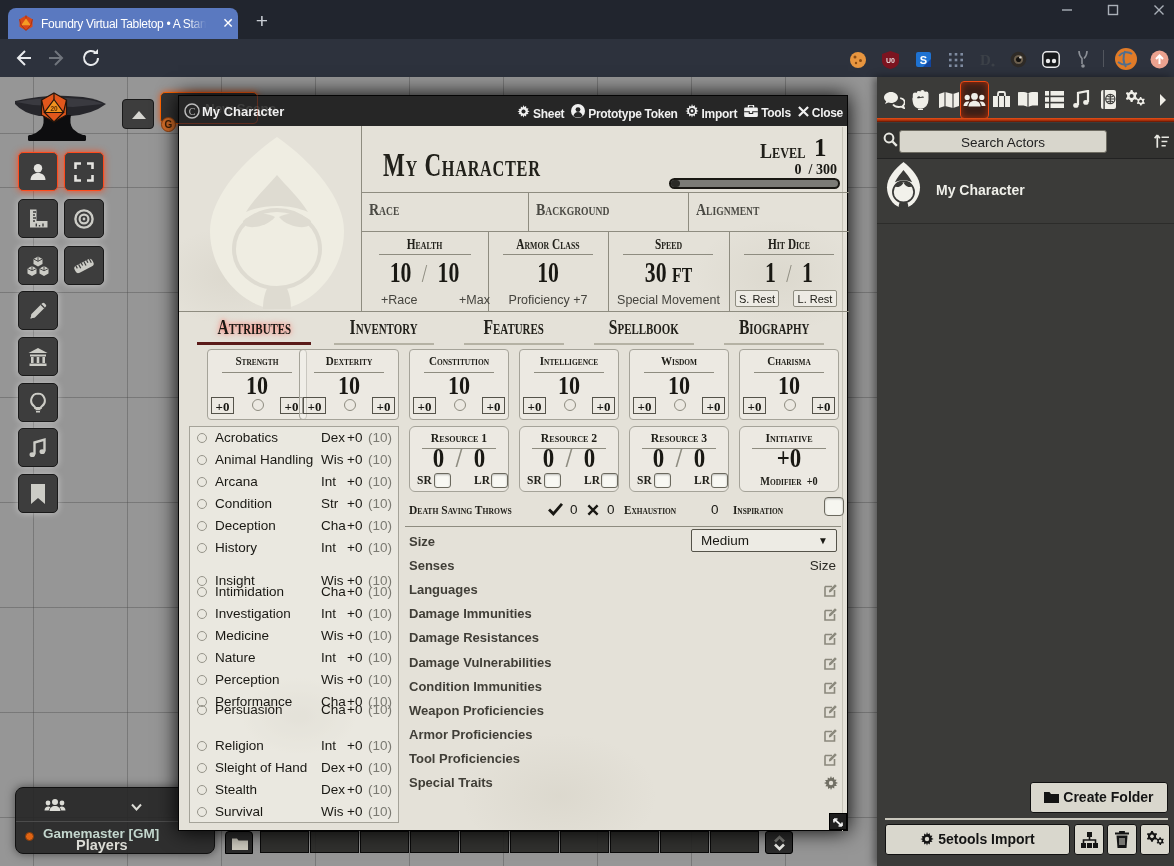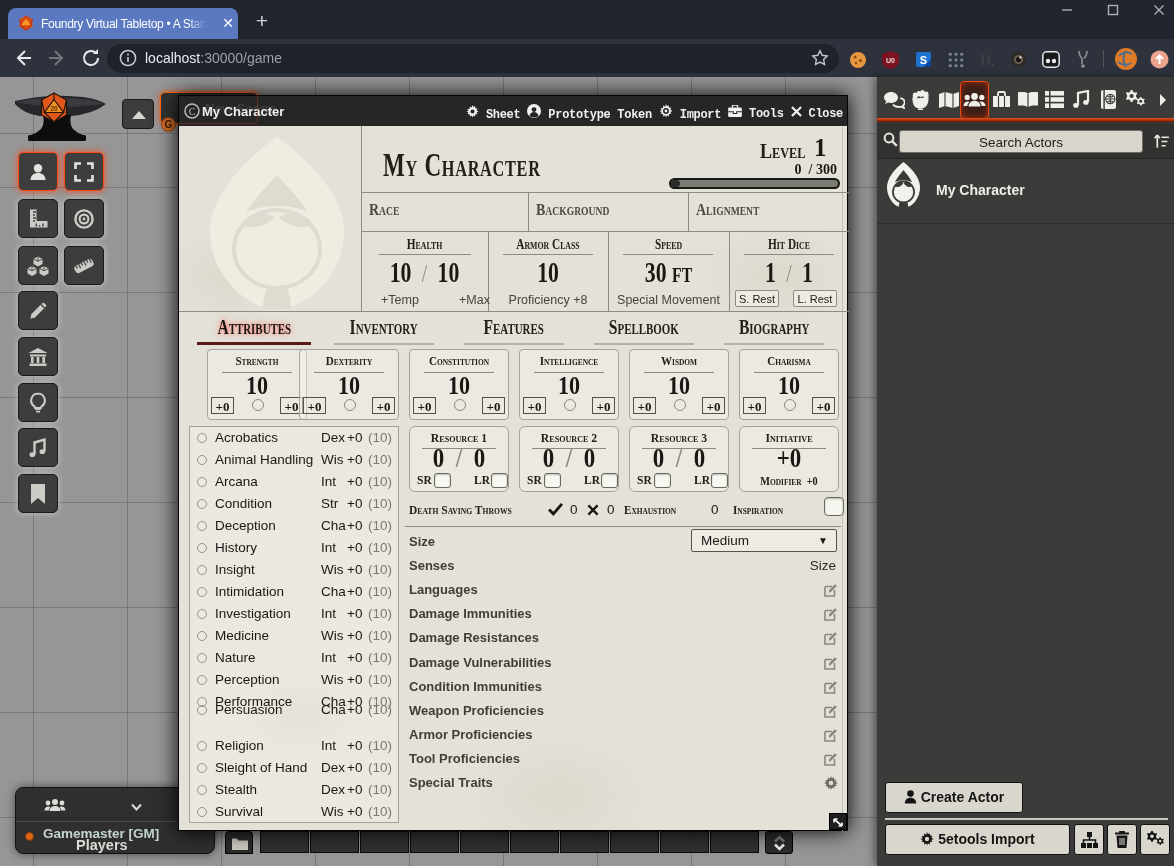--- a/index.html
+++ b/index.html
@@ -56,30 +56,30 @@
   #hotbar { left:225px; top:831px; height:24px; }
   .slot { position:absolute; top:0px; width:49px; height:22px; background:rgba(40,40,38,0.92); border:1px solid #0a0a0a; }
   #macrofolder { left:225px; top:831px; width:28px; height:23px; background:#2b2b2b; border:1px solid #000; border-radius:4px 4px 0 0; }
   #pagectl { left:765px; top:831px; width:28px; height:23px; background:#2b2b2b; border:1px solid #000; border-radius:3px; color:#e7e7e3; text-align:center; font-size:11px; line-height:10px; font-weight:bold; }
 
   
   #sidebar { left:877px; top:77px; width:297px; height:789px; background:#3b3b39; box-shadow:-3px 0 8px rgba(0,0,0,0.45); }
   #sbtabs { position:absolute; left:0; top:0; width:100%; height:42px; }
   #sbline { position:absolute; left:0; top:41px; width:100%; height:4px; background:linear-gradient(180deg,#e84f17,#9c2a08 70%,#5a1402); }
   #searchrow { position:absolute; left:0; top:46px; width:100%; height:36px; background:#323230; border-bottom:1px solid #222; }
-  #searchbox { position:absolute; left:22px; top:7px; width:244px; height:23px; background:#d8d6cc; border:1px solid #6e6c62; border-radius:3px; color:#222; font-size:13.5px; text-align:center; line-height:23px; }
+  #searchbox { position:absolute; left:22px; top:7px; width:208px; height:23px; background:#d8d6cc; border:1px solid #6e6c62; border-radius:3px; color:#222; font-size:13.5px; text-align:center; line-height:23px; }
   #actorentry { position:absolute; left:0; top:83px; width:100%; height:64px; border-bottom:1px solid #2c2c2a; }
   #actorentry .nm { position:absolute; left:59px; top:22px; color:#efefe9; font-weight:bold; font-size:14px; }
   .sbbtn { position:absolute; height:31px; background:#d9d7cd; border:1px solid #111; border-radius:3px; color:#141414; font-weight:bold; font-size:14px; text-align:center; }
 
   
   #win { left:178px; top:95px; width:670px; height:736px; background:radial-gradient(90px 60px at 120px 620px, rgba(150,143,120,0.13), transparent 70%), radial-gradient(120px 80px at 600px 180px, rgba(150,143,120,0.10), transparent 70%), radial-gradient(140px 90px at 380px 700px, rgba(150,143,120,0.10), transparent 70%), radial-gradient(100px 70px at 50px 180px, rgba(150,143,120,0.10), transparent 70%), #e4e1d8; border:1px solid #040404; box-shadow:0 0 20px #000; }
   #winhdr { position:absolute; left:0; top:0; width:100%; height:30px; background:#262626; color:#f0f0f0; }
   #winhdr .t { position:absolute; left:23px; top:8px; font-size:13px; font-weight:bold; }
-  #winhdr .btns { position:absolute; right:4px; top:8px; font-size:12px; font-weight:bold; display:flex; gap:7px; letter-spacing:-0.3px; align-items:center;font-family:Liberation Mono, monospace; }
+  #winhdr .btns { position:absolute; right:4px; top:8px; font-size:12px; font-weight:bold; display:flex; gap:7px; letter-spacing:-0.3px; align-items:center; }
 
   
   .hr { position:absolute; height:1px; background:#8e8c80; }
   .vr { position:absolute; width:1px; background:#8e8c80; }
   .scb { position:absolute; font-family:"Liberation Serif", serif; font-variant:small-caps; font-weight:bold; color:#21201a; white-space:nowrap; }
   .gray { color:#4b4a44; }
   .snum { font-family:"Liberation Serif", serif; font-weight:bold; color:#191813; }
   .abox { position:absolute; width:100px; height:71px; top:253px; border:1px solid #a5a399; border-radius:4px; background:rgba(246,245,240,0.45); }
   .abox .h { position:absolute; left:0; top:3px; width:100%; text-align:center; font-family:"Liberation Serif", serif; font-variant:small-caps; font-weight:bold; font-size:13.5px; color:#21201a; transform:scaleX(0.82); }
   .abox .u { position:absolute; left:14px; right:14px; top:22px; height:1px; background:#8e8c80; }
@@ -135,31 +135,20 @@
   <svg class="abs navic" style="left:12px;" viewBox="0 0 22 22">
       <path d="M13 4l-7 7 7 7M6 11h13" stroke="#e8eaed" stroke-width="2" fill="none"></path>
     </svg>
   <svg class="abs navic" style="left:46px;" viewBox="0 0 22 22">
       <path d="M9 4l7 7-7 7M16 11H3" stroke="#70757d" stroke-width="2" fill="none"></path>
     </svg>
   <svg class="abs navic" style="left:80px;" viewBox="0 0 22 22">
       <path d="M18 11a7 7 0 1 1-2-4.9" stroke="#e8eaed" stroke-width="2" fill="none"></path>
       <path d="M18 2v5h-5z" fill="#e8eaed"></path>
     </svg>
-  <div class="abs" id="urlbar">
-    <svg class="info" viewBox="0 0 18 18">
-        <circle cx="9" cy="9" r="7.6" fill="none" stroke="#c5c9cf" stroke-width="1.5"></circle>
-        <path d="M9 8v5" stroke="#c5c9cf" stroke-width="1.6"></path>
-        <circle cx="9" cy="5.4" r="1" fill="#c5c9cf"></circle>
-      </svg>
-    <div class="txt">localhost<span class="dim">:30000/game</span></div>
-    <svg class="star" viewBox="0 0 18 18">
-        <path d="M9 1.7l2.2 4.6 5 .7-3.6 3.5.9 5-4.5-2.4-4.5 2.4.9-5L1.8 7l5-.7z" fill="none" stroke="#c5c9cf" stroke-width="1.4"></path>
-      </svg>
-  </div>
   <div class="abs" id="exticons">
     <svg class="abs" style="left:849px;top:51px;width:18px;height:18px" viewBox="0 0 18 18">
         <circle cx="9" cy="9" r="8" fill="#e8963f"></circle>
         <circle cx="6" cy="6" r="1.5" fill="#8a4b12"></circle>
         <circle cx="11.5" cy="9.5" r="1.5" fill="#8a4b12"></circle>
         <circle cx="7" cy="12" r="1.2" fill="#8a4b12"></circle>
       </svg>
     <svg class="abs" style="left:882px;top:51px;width:17px;height:18px" viewBox="0 0 17 18">
         <path d="M8.5 0L17 3v7c0 4.5-4 7-8.5 8C4 17 0 14.5 0 10V3z" fill="#7b1420"></path>
         <text x="8.5" y="11.5" font-size="7" fill="#e8d9da" text-anchor="middle" font-weight="bold" font-family="Liberation Sans">U0</text>
@@ -426,24 +415,23 @@
       <svg style="position:absolute;left:8px;top:2px" width="37" height="46" viewBox="0 0 150 172" preserveAspectRatio="none">
         <path d="M75 0 C112 26 142 62 142 94 C142 130 118 158 94 168 C82 173 68 173 56 168 C32 158 8 130 8 94 C8 62 38 26 75 0 Z" fill="#f2f1eb"></path>
         <path d="M75 30 C86 44 100 56 110 76 C88 66 62 66 40 76 C50 56 64 44 75 30 Z" fill="#3a3a38"></path>
         <path d="M64 142 C58 152 55 162 55 172 L95 172 C95 162 92 152 86 142 C79 147 71 147 64 142 Z" fill="#3a3a38"></path>
         <ellipse cx="75" cy="112" rx="43" ry="39" fill="#f2f1eb" stroke="#3a3a38" stroke-width="7"></ellipse>
         <path d="M39 86 C48 72 66 72 74 79 C66 92 48 96 42 92 C39 90 38.5 88 39 86 Z" fill="#3a3a38"></path>
         <path d="M111 86 C102 72 84 72 76 79 C84 92 102 96 108 92 C111 90 111.5 88 111 86 Z" fill="#3a3a38"></path>
       </svg>
       <div class="nm">My Character</div>
     </div>
-    <div class="sbbtn" style="left:8px; top:705px; width:138px; line-height:29px;"><svg style="vertical-align:-2px" width="13" height="14" viewBox="0 0 13 14">
-          <circle cx="6.5" cy="3.6" r="3.3" fill="#141414"></circle>
-          <path d="M0.8 13.5c0-3.6 2.5-5.7 5.7-5.7s5.7 2.1 5.7 5.7z" fill="#141414"></path>
-        </svg> Create Actor</div>
+    <div class="sbbtn" style="left:153px; top:705px; width:138px; line-height:29px;"><svg style="vertical-align:-1px" width="15" height="12" viewBox="0 0 15 12">
+          <path d="M0 1h5.5l1.5 2H15v9H0z" fill="#141414"></path>
+        </svg> Create Folder</div>
     <div style="position:absolute; left:8px; top:741px; width:283px; height:2px; background:#c9c7bd;"></div>
     <div class="sbbtn" style="left:8px; top:747px; width:185px; line-height:29px;"><svg style="vertical-align:-2px" width="14" height="14" viewBox="0 0 16 16">
           <path d="M8 0l1 2.6 2.2-1.3 .2 2.8 2.8.2-1.3 2.2L15.5 8l-2.6 1 1.3 2.2-2.8.2-.2 2.8-2.2-1.3L8 15.5l-1-2.6-2.2 1.3-.2-2.8-2.8-.2 1.3-2.2L.5 8l2.6-1-1.3-2.2 2.8-.2.2-2.8L7 3.1z" fill="#141414"></path>
           <circle cx="8" cy="8" r="2.5" fill="#d9d7cd"></circle>
         </svg> 5etools Import</div>
     <div class="sbbtn" style="left:197px; top:747px; width:30px;"><svg style="margin-top:7px" width="17" height="16" viewBox="0 0 17 16">
           <rect x="6" y="0" width="5" height="5" fill="#141414"></rect>
           <path d="M8.5 5v3M2.5 11V8h12v3" stroke="#141414" stroke-width="1.6" fill="none"></path>
           <rect x="0" y="11" width="5" height="5" fill="#141414"></rect>
           <rect x="6" y="11" width="5" height="5" fill="#141414"></rect>
@@ -530,23 +518,23 @@
       <div class="scb" style="left:309px;top:140px;width:120px;text-align:center;font-size:14.5px;transform:scaleX(0.78);">Armor Class</div>
       <div class="hr" style="left:324px;top:158px;width:90px;"></div>
       <div class="scb" style="left:429px;top:140px;width:121px;text-align:center;font-size:14.5px;transform:scaleX(0.78);">Speed</div>
       <div class="hr" style="left:444px;top:158px;width:90px;"></div>
       <div class="scb" style="left:550px;top:140px;width:120px;text-align:center;font-size:14.5px;transform:scaleX(0.78);">Hit Dice</div>
       <div class="hr" style="left:565px;top:158px;width:90px;"></div>
       <div class="snum" style="position:absolute;left:182px;top:160px;width:127px;text-align:center;font-size:29px;transform:scaleX(0.75);">10 <span style="color:#8e8c80;font-weight:normal;font-size:26px;">&nbsp;/&nbsp;</span> 10</div>
       <div class="snum" style="position:absolute;left:309px;top:160px;width:120px;text-align:center;font-size:29px;transform:scaleX(0.75);">10</div>
       <div class="snum" style="position:absolute;left:429px;top:160px;width:121px;text-align:center;font-size:29px;transform:scaleX(0.75);">30 <span style="font-size:21px;">FT</span></div>
       <div class="snum" style="position:absolute;left:550px;top:160px;width:120px;text-align:center;font-size:29px;transform:scaleX(0.75);">1 <span style="color:#8e8c80;font-weight:normal;font-size:26px;">&nbsp;/&nbsp;</span> 1</div>
-      <div style="position:absolute;left:202px;top:197px;font-size:12.5px;color:#45443e;">+Temp</div>
+      <div style="position:absolute;left:202px;top:197px;font-size:12.5px;color:#45443e;">+Race</div>
       <div style="position:absolute;left:280px;top:197px;font-size:12.5px;color:#45443e;">+Max</div>
-      <div style="position:absolute;left:309px;top:197px;width:120px;text-align:center;font-size:12.5px;color:#45443e;">Proficiency +8</div>
+      <div style="position:absolute;left:309px;top:197px;width:120px;text-align:center;font-size:12.5px;color:#45443e;">Proficiency +7</div>
       <div style="position:absolute;left:429px;top:197px;width:121px;text-align:center;font-size:12.5px;color:#45443e;">Special Movement</div>
       <div style="position:absolute;left:556px;top:194px;width:44px;height:17px;border:1px solid #8e8c80;background:rgba(246,245,240,0.6);border-radius:2px;font-size:11px;text-align:center;line-height:16px;color:#21201a;">S. Rest</div>
       <div style="position:absolute;left:614px;top:194px;width:44px;height:17px;border:1px solid #8e8c80;background:rgba(246,245,240,0.6);border-radius:2px;font-size:11px;text-align:center;line-height:16px;color:#21201a;">L. Rest</div>
 
       <div class="tabsrow">
         <div class="tab5" style="left:0px;color:#191813;text-shadow:0 0 7px rgba(255,95,82,0.8),0 0 4px rgba(255,159,148,0.6);"><span class="tx">Attributes</span><div class="ul" style="background:#5a1a18;height:3px;left:8px;right:8px;"></div></div>
         <div class="tab5" style="left:130px;"><span class="tx">Inventory</span><div class="ul"></div></div>
         <div class="tab5" style="left:260px;"><span class="tx">Features</span><div class="ul"></div></div>
         <div class="tab5" style="left:390px;"><span class="tx">Spellbook</span><div class="ul"></div></div>
         <div class="tab5" style="left:520px;"><span class="tx">Biography</span><div class="ul"></div></div>
@@ -638,21 +626,21 @@
             <div class="m">+0</div>
             <div class="p">(10)</div>
           </div>
       <div class="skrow" style="top:442px;">
             <div class="c"></div>
             <div class="n">History</div>
             <div class="a">Int</div>
             <div class="m">+0</div>
             <div class="p">(10)</div>
           </div>
-      <div class="skrow" style="top:464px;">
+      <div class="skrow" style="top:475px;">
             <div class="c"></div>
             <div class="n">Insight</div>
             <div class="a">Wis</div>
             <div class="m">+0</div>
             <div class="p">(10)</div>
           </div>
       <div class="skrow" style="top:486px;">
             <div class="c"></div>
             <div class="n">Intimidation</div>
             <div class="a">Cha</div>

